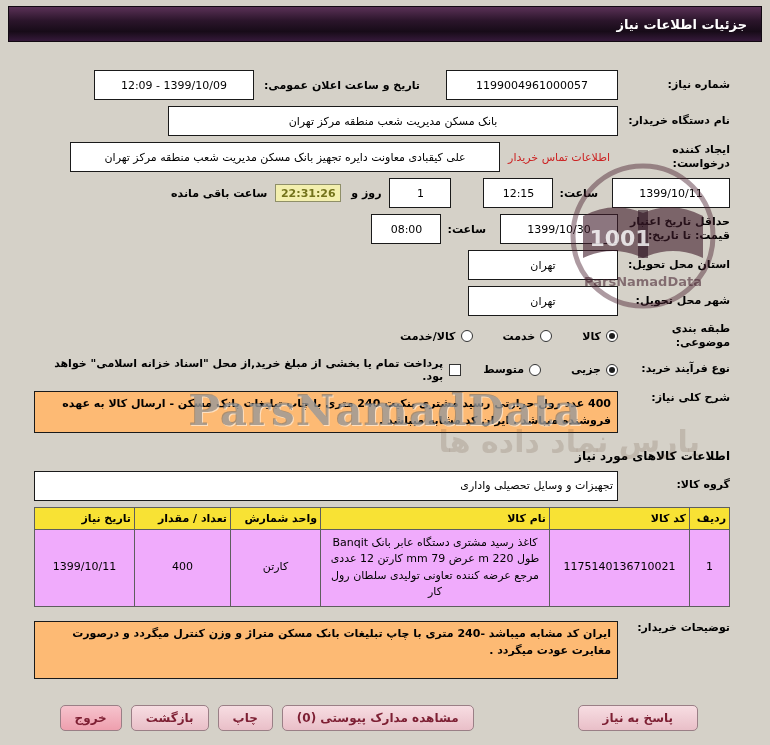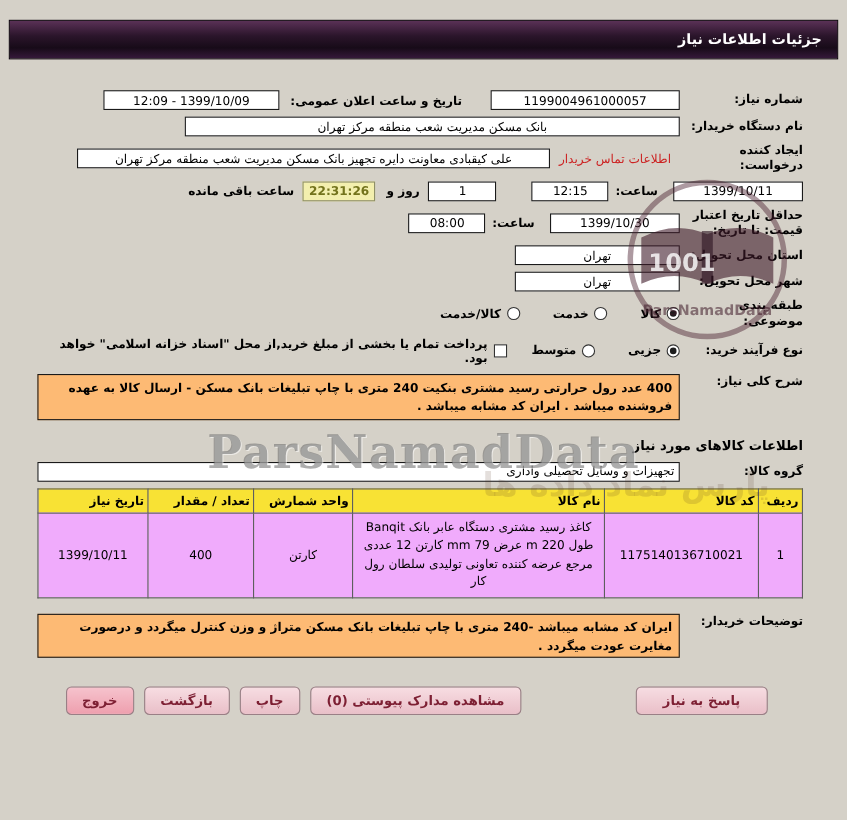--- a/index.html
+++ b/index.html
@@ -6,35 +6,35 @@
   html,body { width: 770px; height: 745px; }
   body {
     background: #d5d1c8;
     font-family: "DejaVu Sans", sans-serif;
     direction: rtl;
     overflow: hidden;
     position: relative;
     color: #000;
   }
   .titlebar {
-    margin: 18px 8px 0;
+    margin: 6px 8px 0;
     height: 36px;
     background: linear-gradient(180deg, #5a3156 0%, #2b152b 40%, #170b18 72%, #35193a 100%);
     border: 1px solid #120912;
     display: flex; align-items: center;
     padding: 0 14px;
     color: #fff; font-weight: bold; font-size: 13px;
   }
   .content { position: relative; z-index: 1; padding: 28px 40px 0 34px; }
   .row { display: flex; align-items: center; margin-bottom: 6px; font-size: 11px; min-height: 18px; }
   .row.top { align-items: flex-start; }
   .lbl { font-weight: bold; width: 112px; flex: 0 0 112px; line-height: 1.3; }
   .inlbl { font-weight: bold; white-space: nowrap; }
   .ibox {
-    background: #fff; border: 1px solid #1a1a1a; height: 18px;
+    background: #fff; border: 1px solid #1a1a1a; height: 30px;
     display: flex; align-items: center; justify-content: center;
     font-size: 11px; padding: 0 4px; overflow: hidden; white-space: nowrap;
   }
   .ibox.start { justify-content: flex-start; }
   .ybox {
     background: #f3efae; border: 1px solid #8f8f68; color: #73731c;
     font-weight: bold; width: 66px; height: 18px;
     display: flex; align-items: center; justify-content: center; font-size: 11px;
   }
   .redlink { color: #cc2222; font-size: 11px; margin: 0 8px; white-space: nowrap; cursor: pointer; }
@@ -190,21 +190,21 @@
         <td>کاغذ رسید مشتری دستگاه عابر بانک Banqit طول m 220 عرض mm 79 کارتن 12 عددی مرجع عرضه کننده تعاونی تولیدی سلطان رول کار</td>
         <td>کارتن</td>
         <td>400</td>
         <td>1399/10/11</td>
       </tr>
     </tbody>
   </table>
 
   <div class="row top" style="margin-top:14px">
     <span class="lbl">توضیحات خریدار:</span>
-    <div class="bigbox" style="height:40px">ایران کد مشابه میباشد -240 متری با چاپ تبلیغات بانک مسکن متراژ و وزن کنترل میگردد و درصورت مغایرت عودت میگردد .</div>
+    <div class="bigbox" style="height:58px">ایران کد مشابه میباشد -240 متری با چاپ تبلیغات بانک مسکن متراژ و وزن کنترل میگردد و درصورت مغایرت عودت میگردد .</div>
   </div>
 
   <div class="buttons-row">
     <button type="button" class="btn btn-respond">پاسخ به نیاز</button>
     <button type="button" class="btn">مشاهده مدارک پیوستی (0)</button>
     <button type="button" class="btn">چاپ</button>
     <button type="button" class="btn">بازگشت</button>
     <button type="button" class="btn btn-exit">خروج</button>
   </div>
 

